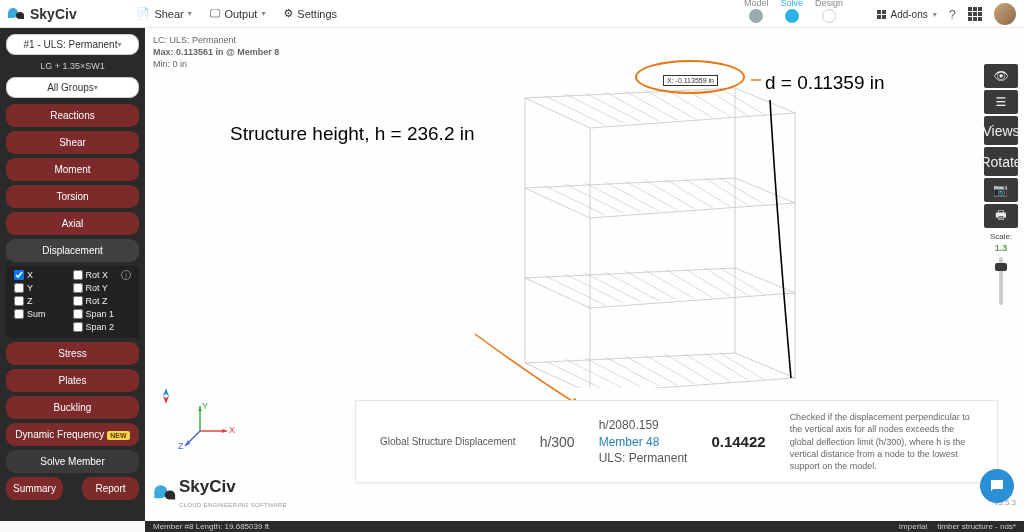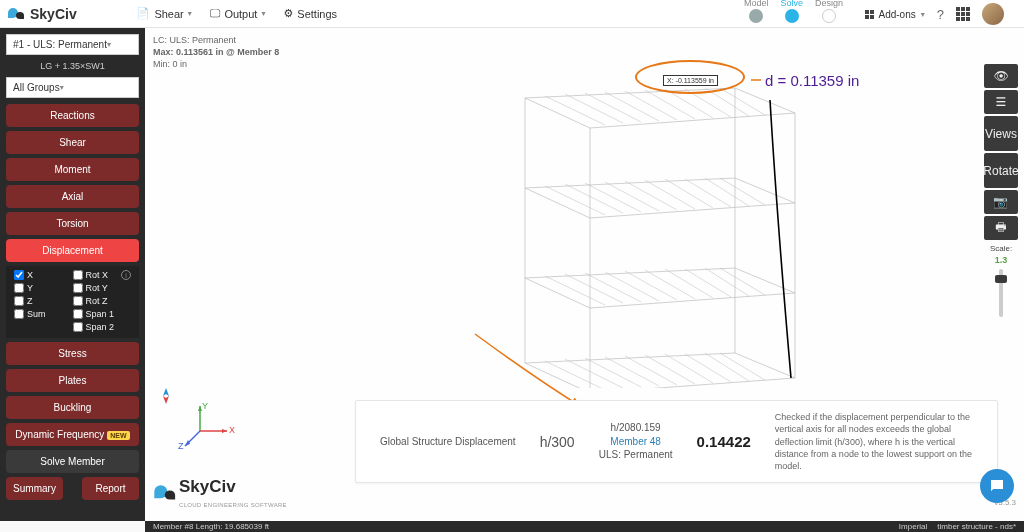--- a/index.html
+++ b/index.html
@@ -5,60 +5,60 @@
 *{box-sizing:border-box;margin:0;padding:0;font-family:-apple-system,Helvetica,Arial,sans-serif}
 body{width:1024px;height:532px;overflow:hidden;background:#f9f9f9;position:relative;font-size:11px;color:#333}
 .topbar{height:28px;background:#fff;border-bottom:1px solid #e5e5e5;display:flex;align-items:center;padding:0 8px;position:relative}
 .logo{display:flex;align-items:center;font-weight:700;font-size:14px;gap:4px}
 .logo-mark{width:18px;height:14px;position:relative}
 .logo-mark::before{content:'';position:absolute;width:10px;height:10px;background:#3ba9dc;border-radius:50% 50% 50% 0;left:0;top:1px}
 .logo-mark::after{content:'';position:absolute;width:8px;height:7px;background:#2a2a2a;border-radius:50% 50% 0 50%;left:8px;top:5px}
 .topmenu{display:flex;gap:18px;margin-left:60px}
 .topmenu-item{display:flex;align-items:center;gap:4px;font-size:11px;cursor:pointer;color:#333}
 .caret{font-size:8px;color:#888}
-.top-right{position:absolute;right:20px;top:0;height:28px;display:flex;align-items:center;gap:12px}
+.top-right{position:absolute;right:8px;top:0;height:28px;display:flex;align-items:center;gap:12px}
 .mode-tabs{display:flex;gap:0;font-size:9px;position:absolute;right:175px;top:-2px}
 .mode-tab{display:flex;flex-direction:column;align-items:center;padding:0 6px;gap:1px}
 .mode-circle{width:14px;height:14px;border-radius:50%}
 .mc-gray{background:#9aa}.mc-blue{background:#2bb4e6}.mc-white{background:#fff;border:1px solid #ccc}
 .top-addons{display:flex;align-items:center;gap:5px;font-size:10px;cursor:pointer}
 .grid-icon{display:inline-grid;grid-template-columns:repeat(3,4px);grid-gap:1px}
 .grid-icon span{width:4px;height:4px;background:#444}
 .avatar{width:22px;height:22px;border-radius:50%;background:linear-gradient(135deg,#c8a878,#8a6848)}
 .sidebar{position:absolute;left:0;top:28px;bottom:11px;width:145px;background:#2a2a2a;color:#eee;overflow-y:auto;overflow-x:hidden}
 .sidebar::-webkit-scrollbar{width:0}
-.sb-select{margin:6px;background:#fff;color:#333;border:1px solid #ccc;border-radius:0;padding:4px 6px;font-size:10px;display:flex;justify-content:flex-start;align-items:center;cursor:pointer}
+.sb-select{margin:6px;background:#fff;color:#333;border:1px solid #ccc;border-radius:9px;padding:4px 6px;font-size:10px;display:flex;justify-content:center;align-items:center;cursor:pointer}
 .sb-formula{text-align:center;font-size:9px;color:#ccc;margin:2px 0 4px}
-.sb-btn{margin:4px 6px;background:#7c2a2a;color:#fff;border-radius:4px;padding:6px 0;text-align:center;font-size:10px;cursor:pointer}
-.sb-btn.active{background:#ef4444;color:#fff}
+.sb-btn{margin:4px 6px;background:#7c2a2a;color:#fff;border-radius:9px;padding:6px 0;text-align:center;font-size:10px;cursor:pointer}
+.sb-btn.active{background:#404040;color:#fff}
 .sb-checks{background:#222;padding:4px 8px 6px;margin:0 6px;font-size:9px;display:grid;grid-template-columns:1fr 1fr;row-gap:3px}
 .sb-checks label{display:flex;align-items:center;gap:3px;cursor:pointer}
 .sb-checks input{width:10px;height:10px}
 .sb-double{display:flex;gap:19px;margin:4px 6px}
 .sb-double .sb-btn{margin:0;flex:1}
 .badge-new{background:#ffd54a;color:#5a3a00;font-size:7px;font-weight:700;padding:1px 3px;border-radius:2px;margin-left:3px}
 .canvas{position:absolute;left:145px;right:0;top:28px;bottom:11px;background:#fefefe}
 .info-tl{position:absolute;left:8px;top:6px;font-size:9px;color:#666;line-height:1.35}
-.annot{position:absolute;color:#4c1d95;font-size:15px}
+.annot{position:absolute;color:#000000;font-size:19px}
 .axes{position:absolute;left:30px;bottom:70px;width:60px;height:50px;font-size:9px}
 .logo2{position:absolute;left:12px;bottom:12px;display:flex;align-items:center;gap:4px}
 .logo2 .t{font-weight:700;font-size:17px}
 .logo2 .s{font-size:6px;color:#999;letter-spacing:0.3px}
 .result-box{position:absolute;left:210px;right:26px;bottom:38px;background:#fff;border:1px solid #e5e5e5;border-radius:2px;display:flex;align-items:center;padding:10px 12px;box-shadow:0 1px 3px rgba(0,0,0,0.05)}
 .result-box>div{padding:0 12px}
 .res-title{font-size:10px;color:#555}
 .res-limit{font-size:14px;color:#555}
-.res-member{font-size:10px;color:#555;text-align:center;line-height:1.35}
+.res-member{font-size:12px;color:#555;line-height:1.35}
 .res-member a{color:#2a7fb8;text-decoration:none}
 .res-val{font-size:15px;font-weight:600;color:#222}
 .res-desc{font-size:9px;color:#666;line-height:1.35;flex:1}
 .status{position:absolute;left:145px;right:0;bottom:0;height:11px;background:#2a2a2a;color:#ccc;font-size:8px;display:flex;align-items:center;padding:0 8px}
 .status .r{margin-left:auto;display:flex;gap:10px}
 .right-tools{position:absolute;right:6px;top:36px;width:34px;display:flex;flex-direction:column;gap:2px;align-items:center}
-.rtool{width:34px;height:35px;background:#3a3a3a;color:#eee;border-radius:2px;display:flex;align-items:center;justify-content:center;font-size:12px;cursor:pointer}
+.rtool{width:34px;height:29px;background:#3a3a3a;color:#eee;border-radius:2px;display:flex;align-items:center;justify-content:center;font-size:14px;cursor:pointer}
 .rtool.sq{height:24px;font-size:12px}
 .scale-lbl{font-size:8px;color:#444;margin-top:2px}
 .scale-val{font-size:9px;color:#5a9e4a;font-weight:600}
 .slider{width:4px;height:48px;background:#ccc;border-radius:2px;position:relative;margin-top:2px}
 .slider::after{content:'';position:absolute;width:12px;height:8px;background:#3a3a3a;border-radius:2px;left:-4px;top:6px}
 .chat{position:absolute;right:10px;bottom:18px;width:34px;height:34px;border-radius:50%;background:#2a8fd6;display:flex;align-items:center;justify-content:center;cursor:pointer}
 .chat svg{width:18px;height:18px;fill:#fff}
 .ver{position:absolute;right:8px;bottom:14px;font-size:8px;color:#999}
 .info-icon{display:inline-block;width:10px;height:10px;border-radius:50%;border:1px solid #888;color:#888;font-size:7px;text-align:center;line-height:9px;margin-left:auto}
 .svg-struct{position:absolute;left:350px;top:30px;width:420px;height:330px}
@@ -126,22 +126,22 @@
       <span class="caret">▾</span>
     </div>
   <div class="sb-formula">LG + 1.35×SW1</div>
   <div class="sb-select">
       <span>All Groups</span>
       <span class="caret">▾</span>
     </div>
   <div class="sb-btn">Reactions</div>
   <div class="sb-btn">Shear</div>
   <div class="sb-btn">Moment</div>
+  <div class="sb-btn">Torsion</div>
   <div class="sb-btn">Axial</div>
-  <div class="sb-btn">Torsion</div>
   <div class="sb-btn active">Displacement</div>
   <div class="sb-checks">
     <label>
         <input type="checkbox" checked="" style=""> 
         <span>X</span>
       </label>
     <label>
         <input type="checkbox" style=""> 
         <span>Rot X</span>
         <span class="info-icon">i</span>
@@ -257,20 +257,21 @@
         <line x1="95" y1="70" x2="95" y2="335"></line>
     </g>
 
     <path d="M275 42 Q282 160 296 320" stroke="#000" stroke-width="1.6" fill="none"></path>
   </svg>
 
   <div class="d-label" style="left:518px;top:47px">X: -0.113559 in</div>
 
   <div class="d-oval" style="left:490px;top:32px;width:110px;height:34px"></div>
 
+  <div class="annot" style="left:85px;top:95px">Structure height, h = 236.2 in</div>
   <div class="annot" style="left:620px;top:44px">d = 0.11359 in</div>
 
   <svg style="position:absolute;left:0;top:0;width:100%;height:100%;pointer-events:none">
     <defs>
         <marker id="ah" markerWidth="8" markerHeight="8" refX="6" refY="3" orient="auto">
           <path d="M0 0 L6 3 L0 6 Z" fill="#e77817"></path>
         </marker>
       </defs>
     <line x1="606" y1="52" x2="616" y2="52" class="arrow-line"></line>
     <path d="M330 306 Q390 350 435 378" class="arrow-line" marker-end="url(#ah)"></path>

